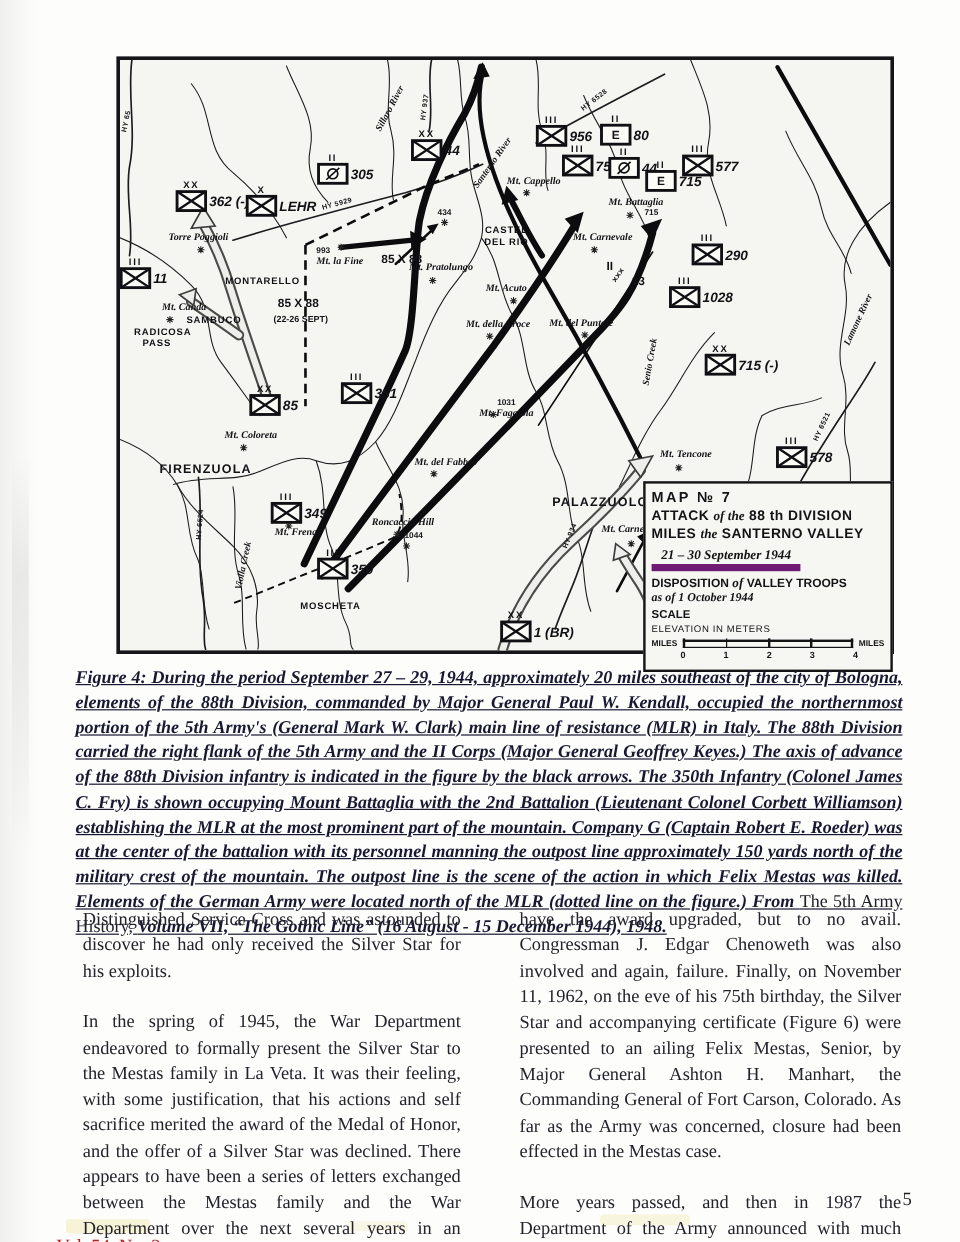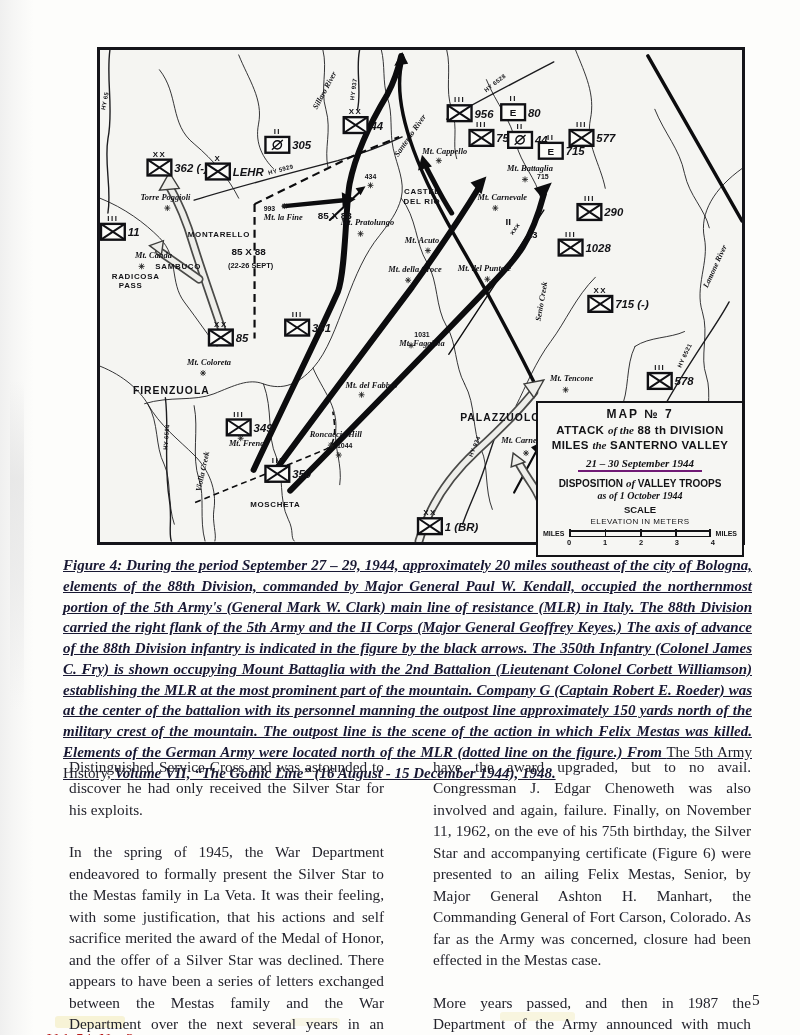--- a/index.html
+++ b/index.html
@@ -41,27 +41,27 @@
   .p-bdy{font:700 10px "Liberation Sans",sans-serif}
   .p-bdy-sm{font:700 7.5px "Liberation Sans",sans-serif}
   .u-ech{font:700 8px "Liberation Sans",sans-serif;letter-spacing:1.5px;text-anchor:middle}
   .u-lbl{font:italic 700 11.5px "Liberation Sans",sans-serif}
   .u-in{font:700 10px "Liberation Sans",sans-serif;text-anchor:middle}
 
   
   .legend{
     position:absolute;left:436px;top:351px;width:194px;
     border:2.5px solid #131316;background:#f6f6f3;color:#131316;
-    text-align:center;font-family:"Liberation Sans",sans-serif;
+    text-align:left;font-family:"Liberation Sans",sans-serif;
     padding:4px 5px 7px;line-height:1.3;
   }
   .lg-t1{font-size:12px;font-weight:700;letter-spacing:2px}
   .lg-t2{font-size:11.5px;font-weight:700;letter-spacing:.4px}
   .lg-cur{font:italic 700 11px "Liberation Serif",serif;letter-spacing:0}
-  .lg-date{font:italic 700 11px "Liberation Serif",serif;border-bottom:2px solid #701a75;display:inline-block;padding:0 8px 1px}
+  .lg-date{font:italic 700 11px "Liberation Serif",serif;border-bottom:6px solid #701a75;display:inline-block;padding:0 8px 1px}
   .lg-t4{font-size:10px;font-weight:700;margin-top:4px}
   .lg-t5{font:italic 700 10px "Liberation Serif",serif}
   .lg-scale{font-size:9.5px;font-weight:700;margin-top:3px}
   .lg-elev{font-size:8px;font-weight:400;letter-spacing:.5px}
   .lg-bar-row{display:flex;align-items:center;margin-top:2px}
   .lg-miles{font-size:7px;font-weight:700}
   .sbar{flex:1;height:4px;border-top:2.5px solid #131316;border-bottom:1px solid #131316;position:relative;margin:0 5px}
   .sbar i{position:absolute;top:-3px;width:1.6px;height:8px;background:#131316}
   .lg-ticks{display:flex;justify-content:space-between;font-size:7.5px;font-weight:700;margin:0 22px 0 24px}
 

